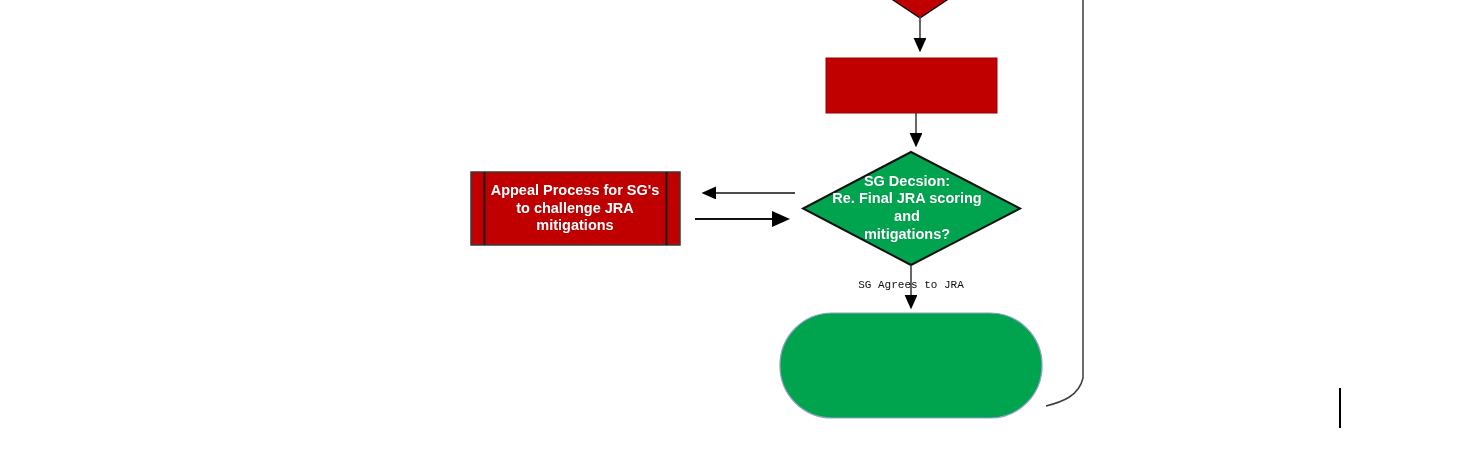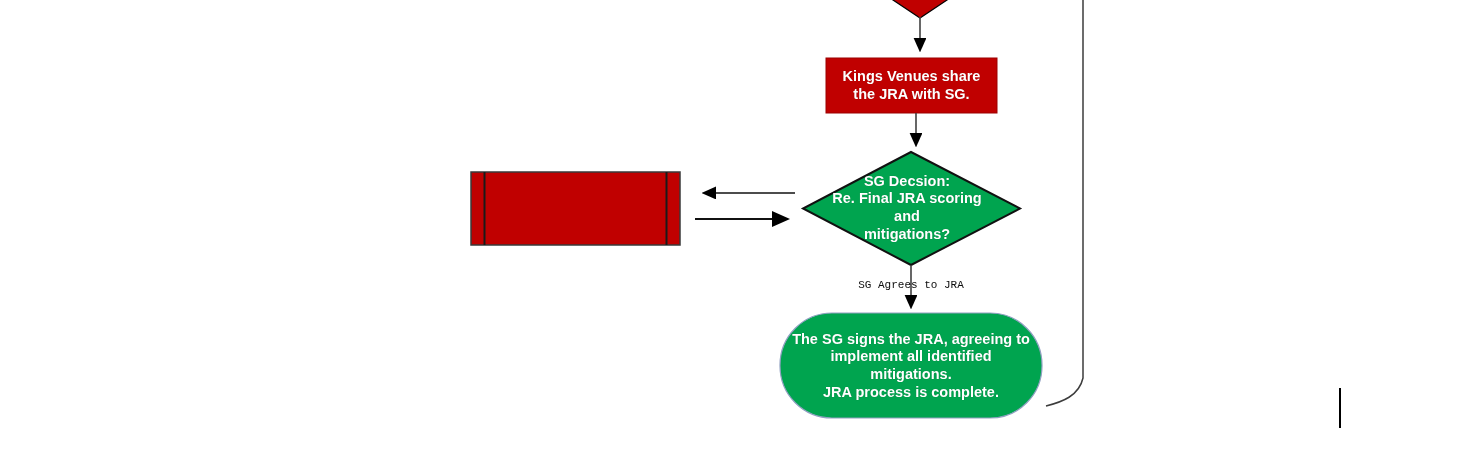--- a/index.html
+++ b/index.html
@@ -109,29 +109,27 @@
 
     <line x1="795" y1="193" x2="704" y2="193" stroke="#111111" stroke-width="1.6" marker-end="url(#arrowheadL)"></line>
 
     <line x1="695" y1="219" x2="787" y2="219" stroke="#111111" stroke-width="2" marker-end="url(#arrowhead)"></line>
 
     <line x1="911" y1="265" x2="911" y2="307" stroke="#404040" stroke-width="1.6" marker-end="url(#arrowhead)"></line>
 
     <path d="M1046,406 C1062,402 1079,396 1083,378 L1083,0" fill="none" stroke="#3c3c3c" stroke-width="1.5"></path>
   </svg>
 
-  <div class="node-label" id="label-share-jra">Kings Venues share
-the JRA with SG.</div>
 
   <div class="node-label" id="label-sg-decision">SG Decsion:
 Re. Final JRA scoring and
 mitigations?</div>
 
+  <div class="node-label" id="label-appeal">Appeal Process for SG's
+to challenge JRA
+mitigations</div>
 
-  <div class="node-label" id="label-sign-jra">The SG signs the JRA, agreeing to
-implement all identified mitigations.
-JRA process is complete.</div>
 
   <div class="edge-label" id="label-sg-agrees">SG Agrees to JRA</div>
 
   <div id="text-caret"></div>
 
 </div>
 
 </body></html>

